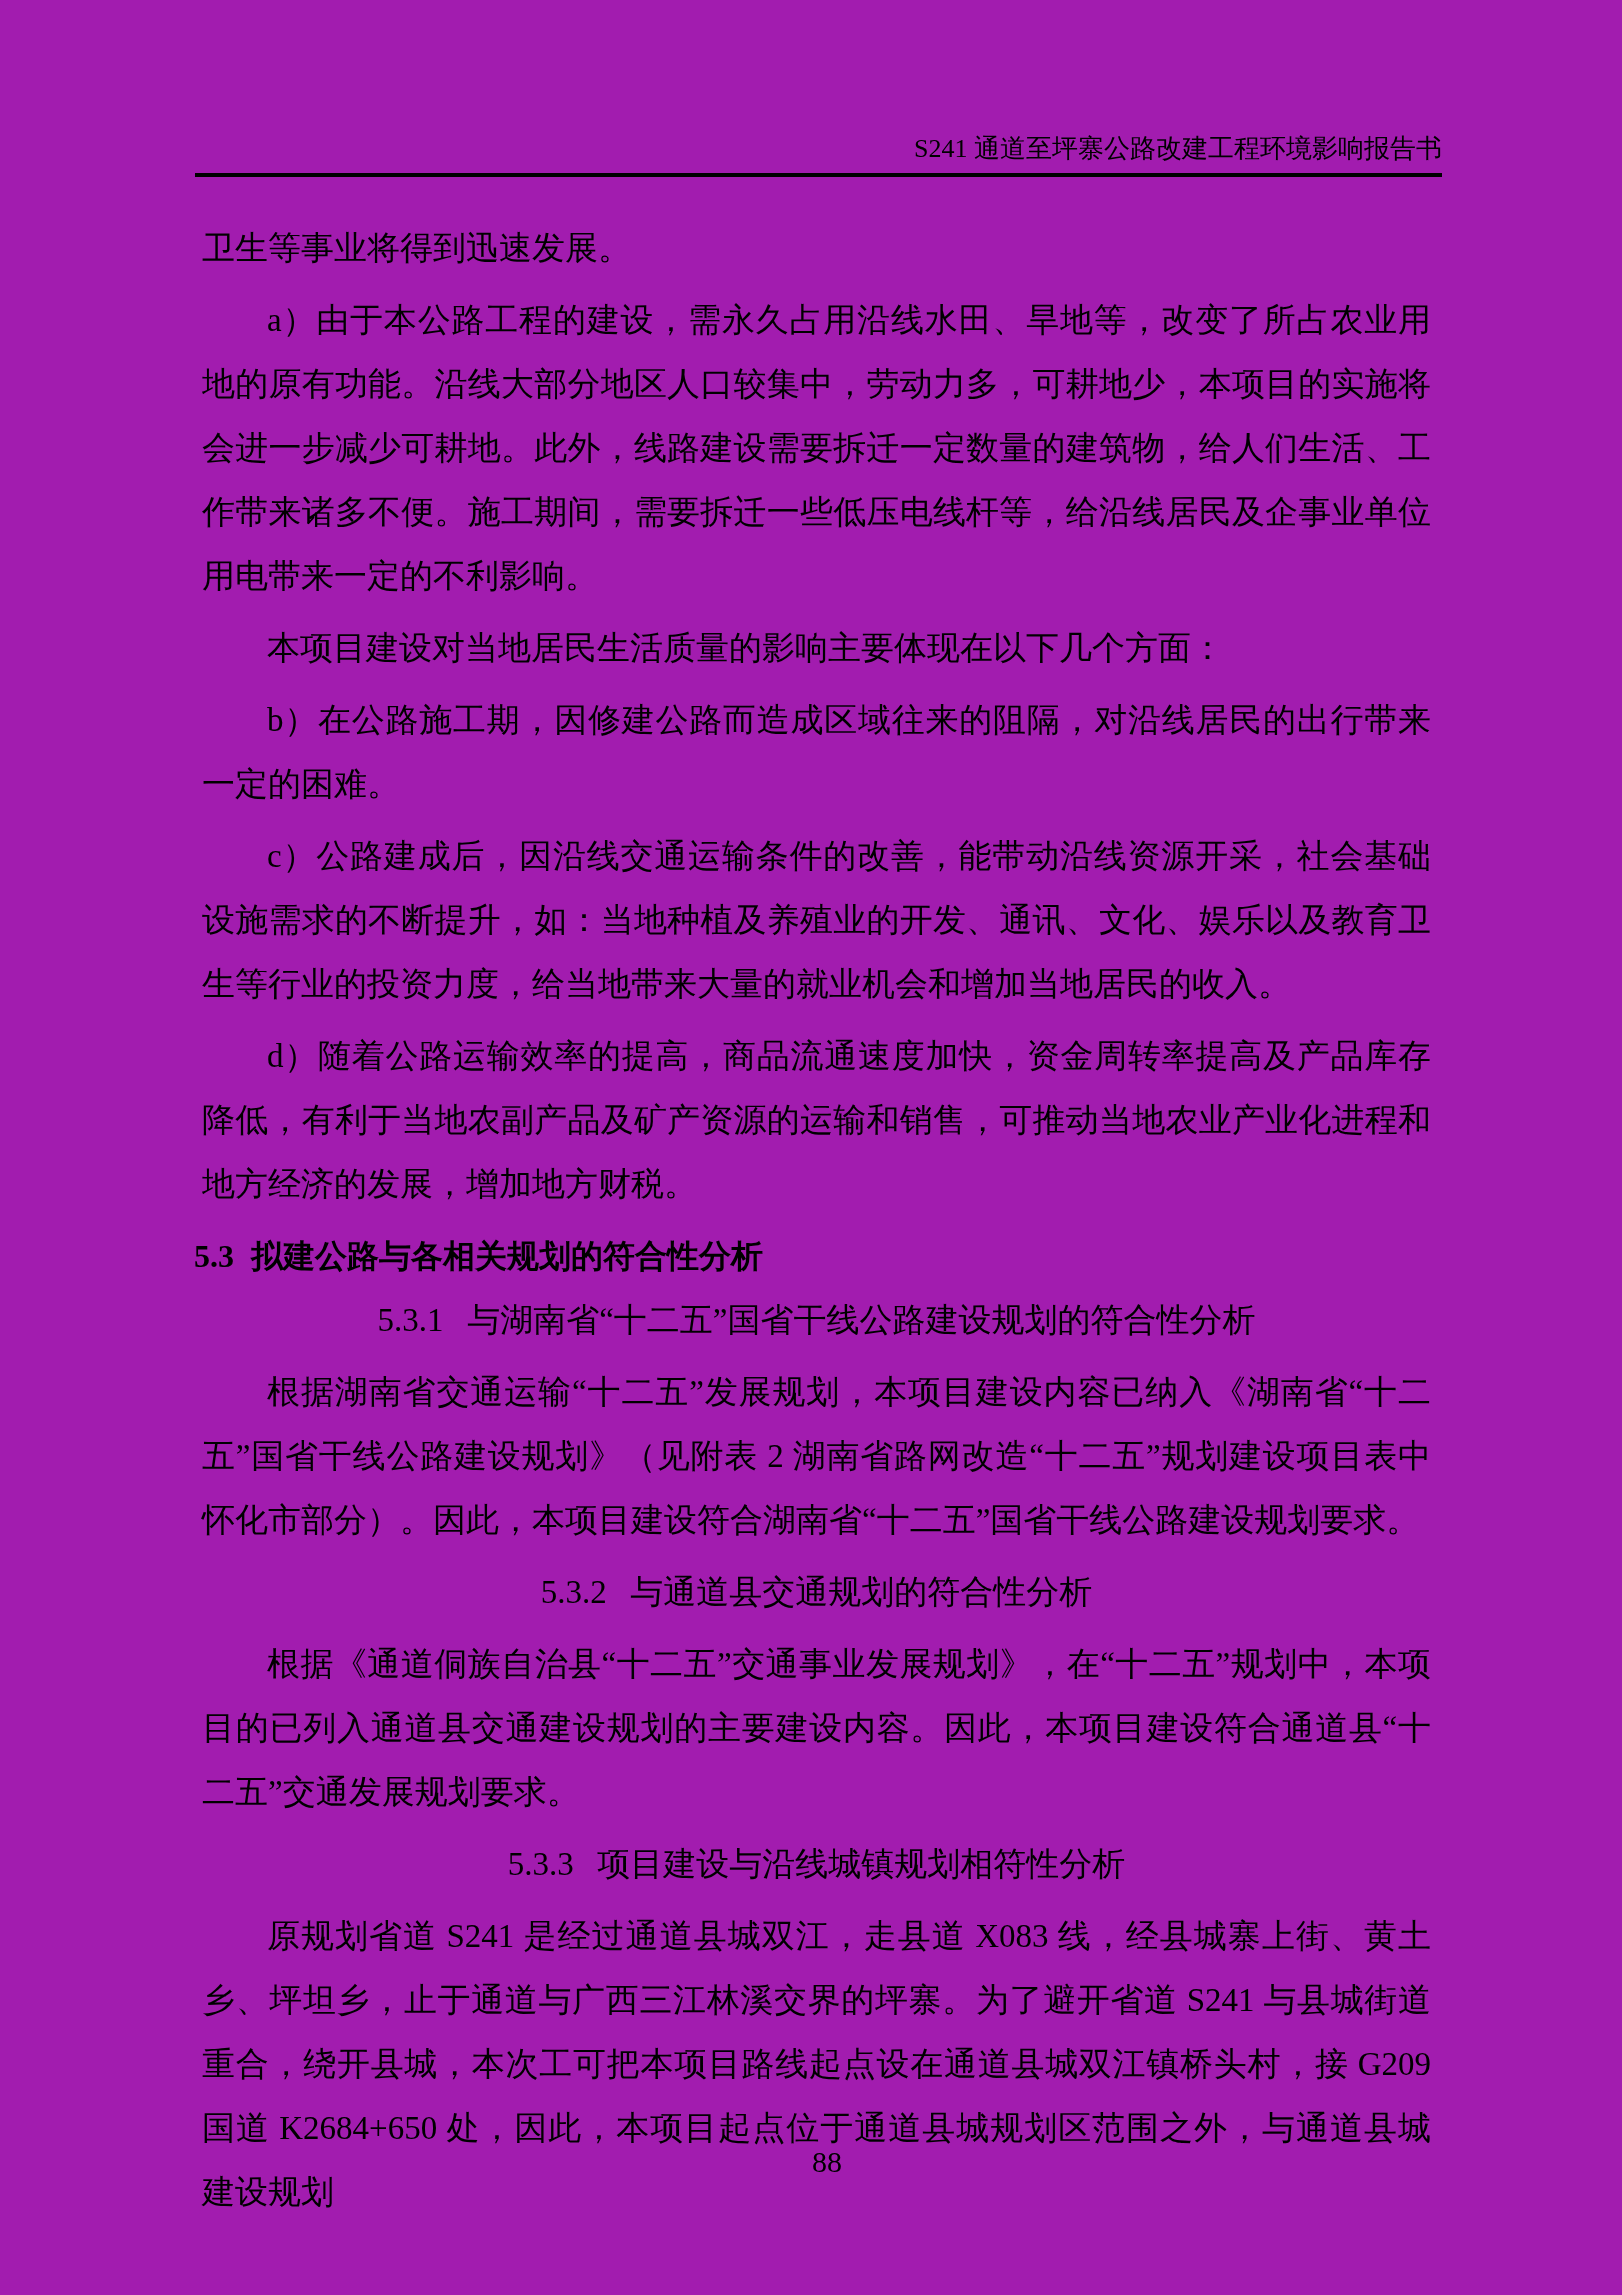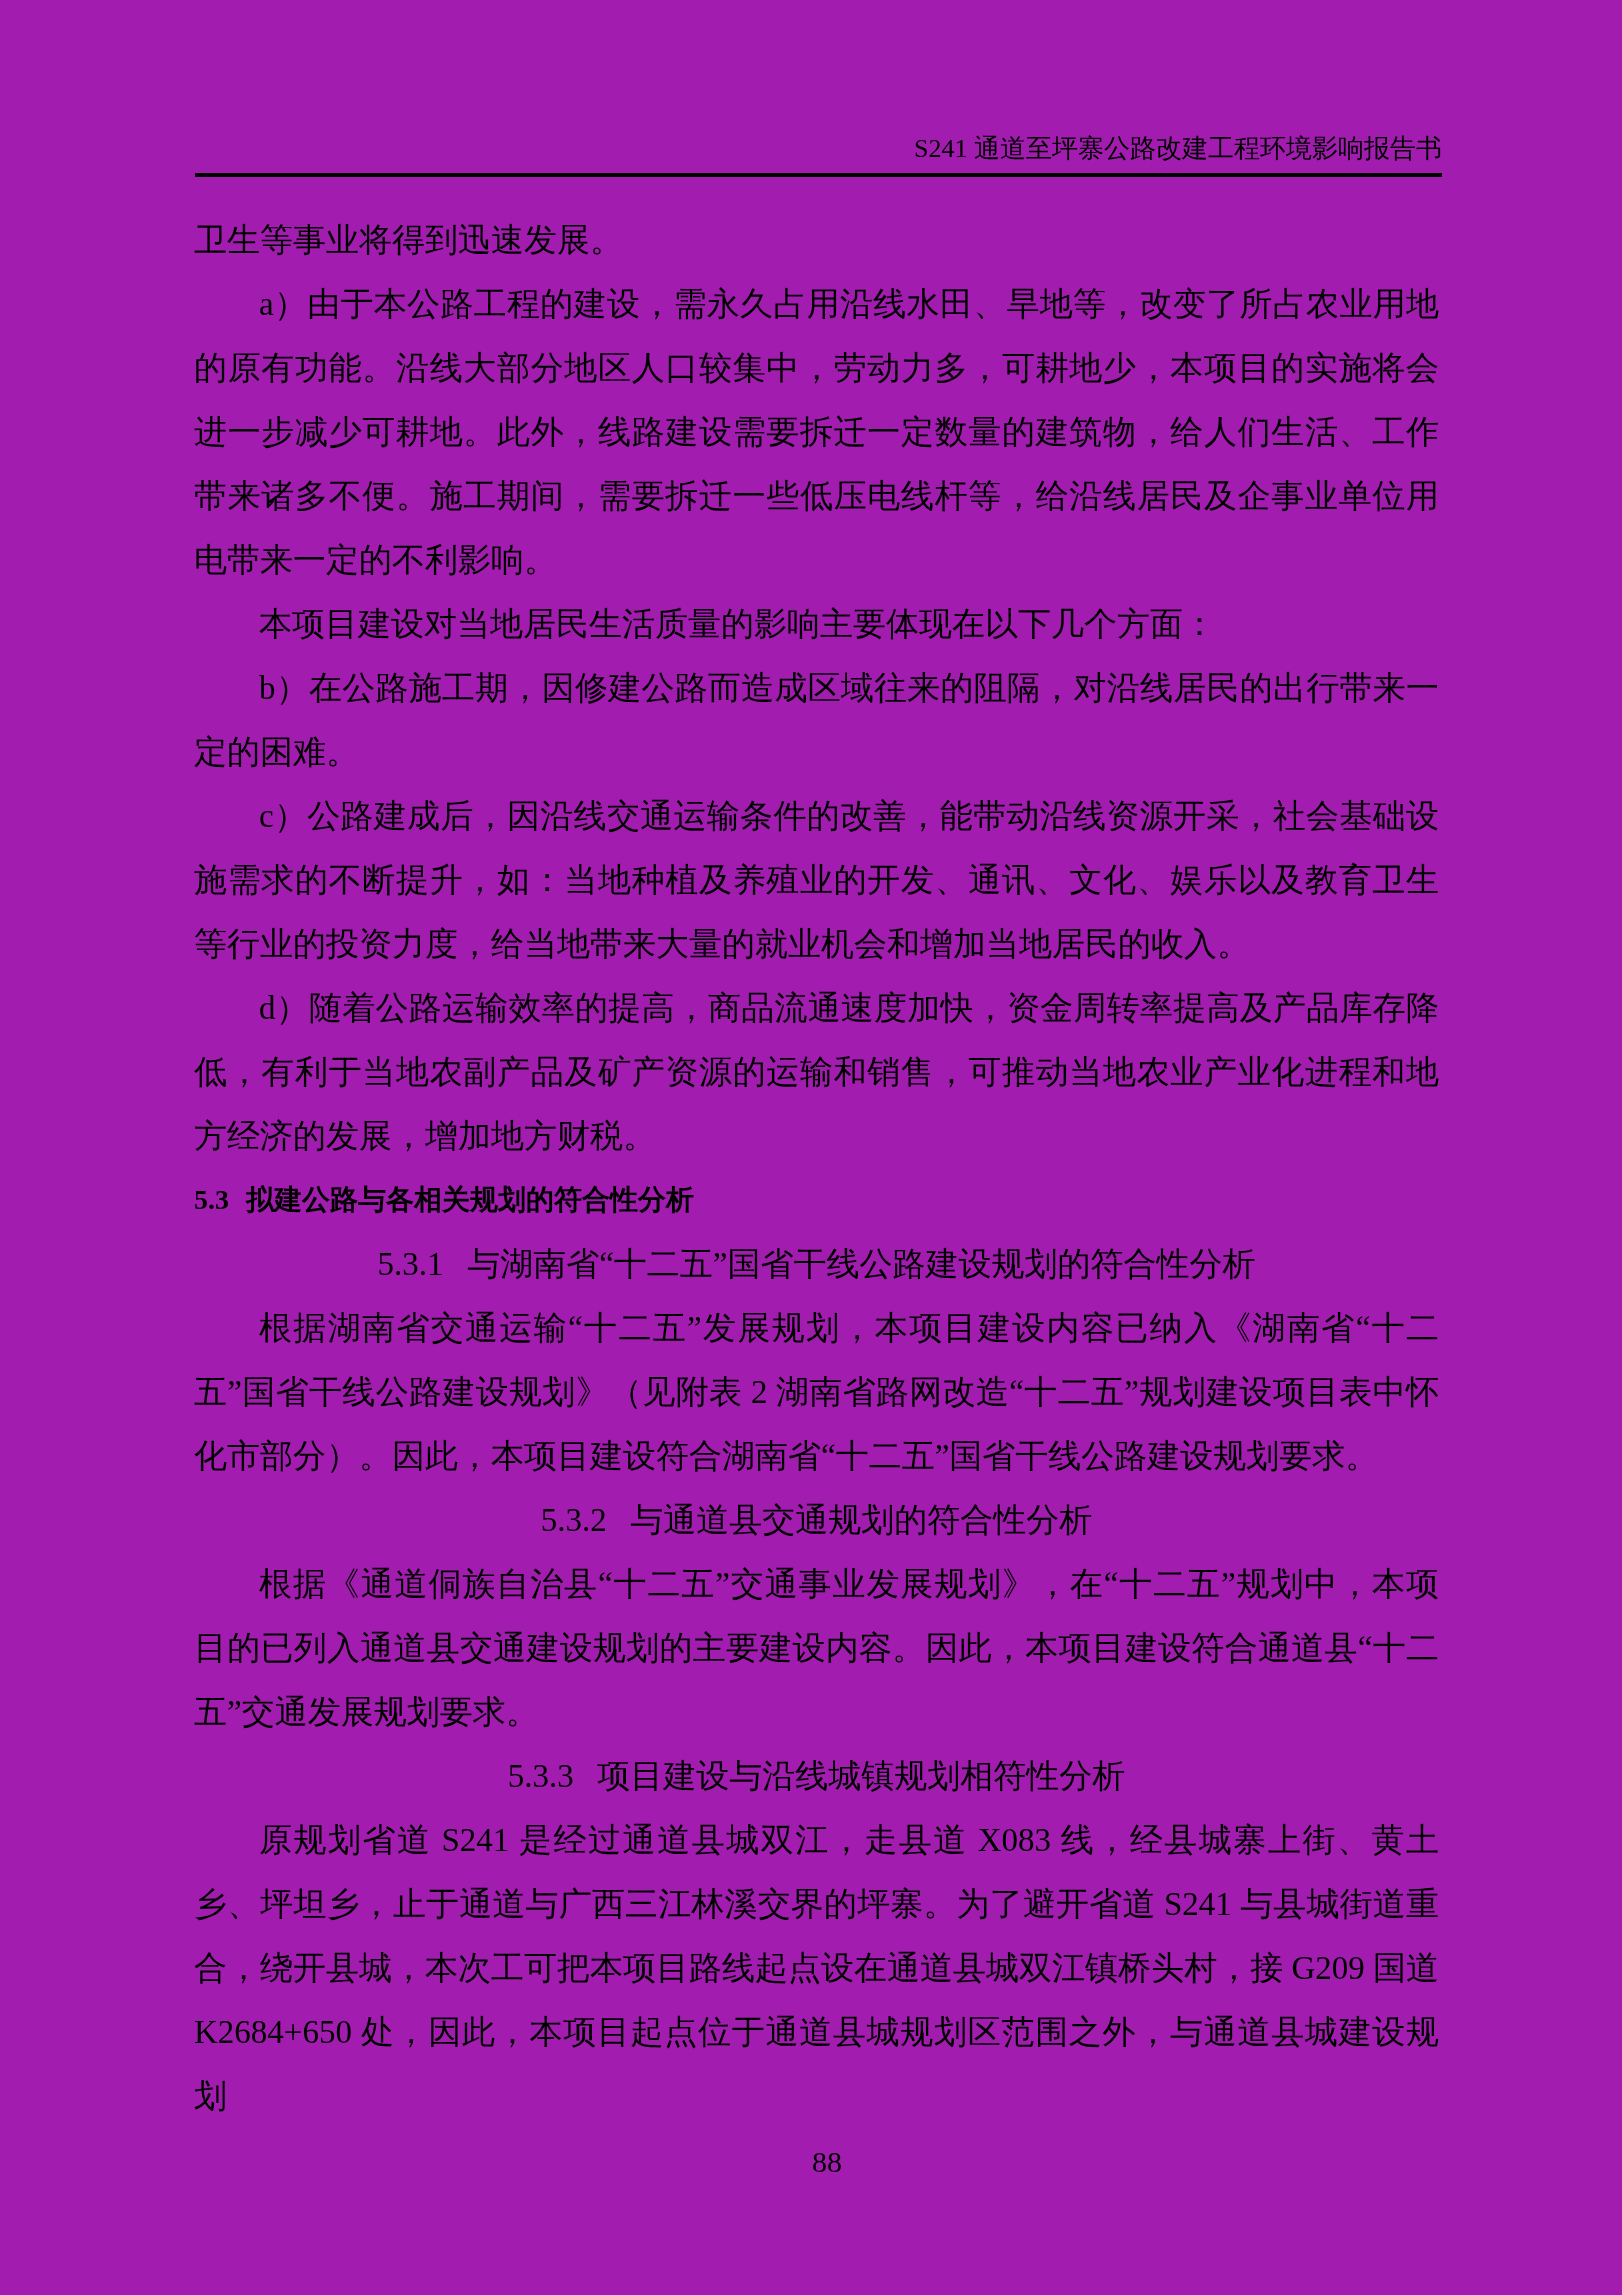--- a/index.html
+++ b/index.html
@@ -37,26 +37,26 @@
   .content {
     position: absolute;
     left: 194px;
     top: 208px;
     width: 1245px;
     font-size: 33px;
     line-height: 64px;
     text-align: justify;
     text-justify: inter-ideograph;
   }
-  .content .para { margin: 0; }
+  .content .para { margin: 8px; }
   .content .para.indent { text-indent: 65px; }
   .content .h1 {
     margin: 0;
     font-weight: 700;
-    font-size: 28px;
+    font-size: 32px;
     line-height: 64px;
     text-align: left;
   }
   .content .h1 .num { margin-right: 17px; }
   .content .h2 {
     margin: 0;
     font-weight: 400;
     font-size: 33px;
     line-height: 64px;
     text-align: center;

